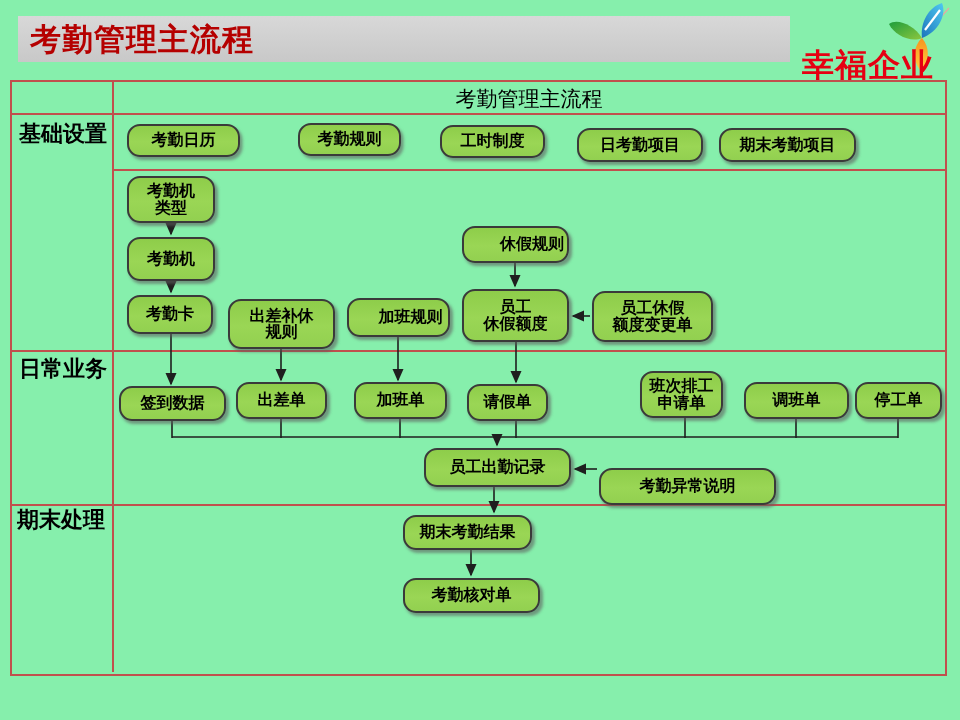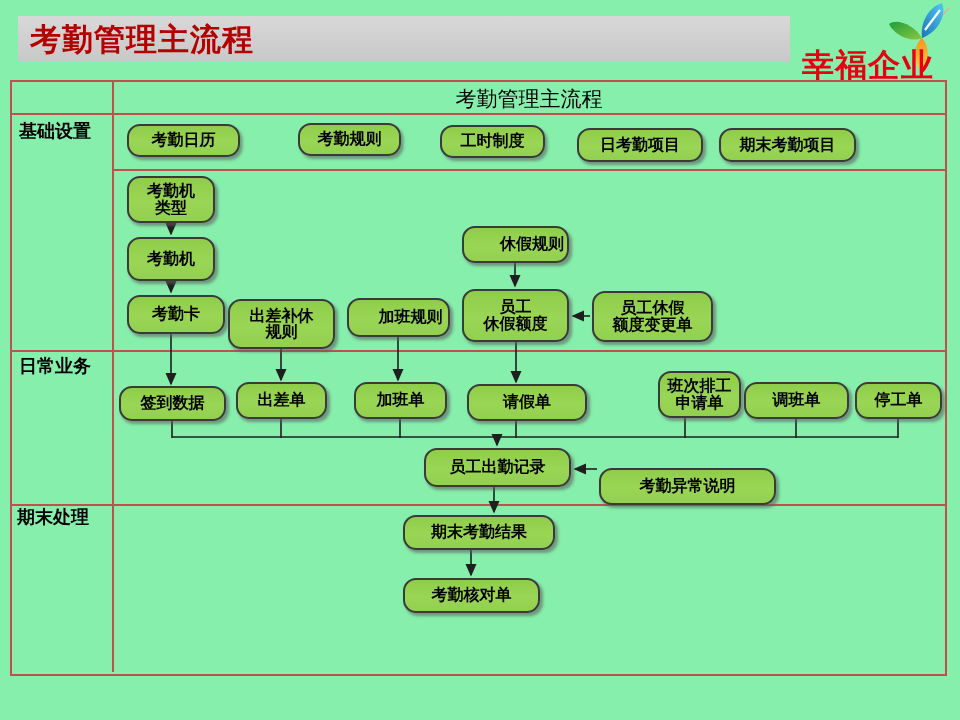--- a/index.html
+++ b/index.html
@@ -28,21 +28,21 @@
   .tbl-outer{
     position:absolute;left:10px;top:80px;width:933px;height:592px;
     border:2px solid #c0504d;background:transparent;
   }
   .header-cell{
     position:absolute;left:113px;top:85px;width:832px;height:28px;
     text-align:center;font-family:"Liberation Serif","DejaVu Serif",serif;
     font-size:21px;color:#000;
   }
   .row-label{
-    position:absolute;font-size:18px;font-weight:bold;color:#000;
+    position:absolute;font-size:22px;font-weight:bold;color:#000;
   }
   
   .flow-box{
     position:absolute;
     background:linear-gradient(180deg,#8ecd4a,#9ad655 55%,#92d050);
     border:2px solid #3a3a3a;border-radius:13px;
     box-shadow:2.5px 3px 3px rgba(95,95,95,.6);
     display:flex;align-items:center;justify-content:center;
     text-align:center;font-weight:bold;font-size:16px;line-height:1.02;
     color:#000;white-space:pre-line;box-sizing:border-box;
@@ -128,36 +128,36 @@
 
   <div>
       <div class="flow-box" style="left: 127px; top: 124px; width: 113px; height: 33px;">考勤日历</div>
       <div class="flow-box" style="left: 298px; top: 123px; width: 103px; height: 33px;">考勤规则</div>
       <div class="flow-box" style="left: 440px; top: 125px; width: 105px; height: 33px;">工时制度</div>
       <div class="flow-box" style="left: 577px; top: 128px; width: 126px; height: 34px;">日考勤项目</div>
       <div class="flow-box" style="left: 719px; top: 128px; width: 137px; height: 34px;">期末考勤项目</div>
       <div class="flow-box" style="left: 127px; top: 176px; width: 88px; height: 47px;">考勤机
 类型</div>
       <div class="flow-box" style="left: 127px; top: 237px; width: 88px; height: 44px;">考勤机</div>
-      <div class="flow-box" style="left: 127px; top: 295px; width: 98px; height: 39px;">考勤卡</div>
+      <div class="flow-box" style="left: 127px; top: 295px; width: 86px; height: 39px;">考勤卡</div>
       <div class="flow-box" style="left: 228px; top: 291px; width: 107px; height: 50px; margin-top: 8px;">出差补休
 规则</div>
       <div class="flow-box" style="left: 347px; top: 298px; width: 103px; height: 39px; padding-left: 24px;">加班规则</div>
       <div class="flow-box" style="left: 462px; top: 226px; width: 107px; height: 37px; padding-left: 33px;">休假规则</div>
       <div class="flow-box" style="left: 462px; top: 289px; width: 107px; height: 53px;">员工
 休假额度</div>
       <div class="flow-box" style="left: 592px; top: 291px; width: 121px; height: 51px;">员工休假
 额度变更单</div>
       <div class="flow-box" style="left: 119px; top: 386px; width: 107px; height: 35px;">签到数据</div>
       <div class="flow-box" style="left: 236px; top: 382px; width: 91px; height: 37px;">出差单</div>
       <div class="flow-box" style="left: 354px; top: 382px; width: 93px; height: 37px;">加班单</div>
-      <div class="flow-box" style="left: 467px; top: 384px; width: 120px; height: 37px;">请假单</div>
-      <div class="flow-box" style="left: 658px; top: 371px; width: 83px; height: 47px;">班次排工
+      <div class="flow-box" style="left: 467px; top: 384px; width: 81px; height: 37px;">请假单</div>
+      <div class="flow-box" style="left: 640px; top: 371px; width: 83px; height: 47px;">班次排工
 申请单</div>
       <div class="flow-box" style="left: 744px; top: 382px; width: 105px; height: 37px;">调班单</div>
       <div class="flow-box" style="left: 855px; top: 382px; width: 87px; height: 37px;">停工单</div>
       <div class="flow-box" style="left: 424px; top: 448px; width: 147px; height: 39px;">员工出勤记录</div>
       <div class="flow-box" style="left: 599px; top: 468px; width: 177px; height: 37px;">考勤异常说明</div>
-      <div class="flow-box" style="left: 403px; top: 515px; width: 152px; height: 35px;">期末考勤结果</div>
+      <div class="flow-box" style="left: 403px; top: 515px; width: 129px; height: 35px;">期末考勤结果</div>
       <div class="flow-box" style="left: 403px; top: 578px; width: 137px; height: 35px;">考勤核对单</div>
     </div>
 
 </div>
 
 </body></html>

